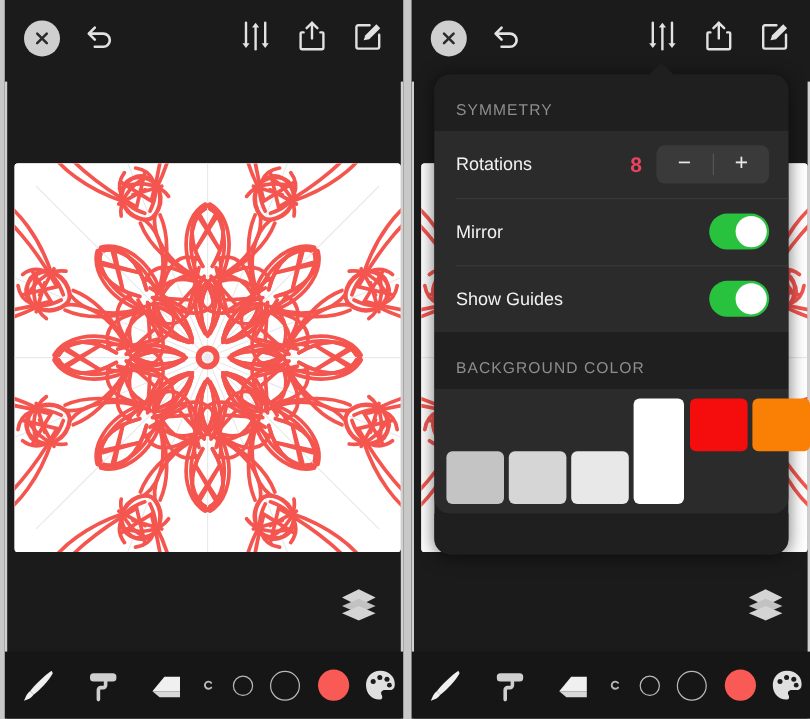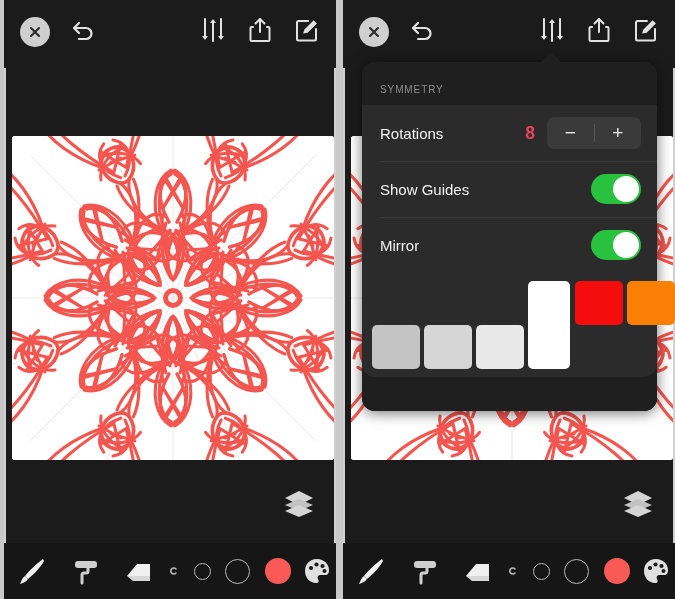--- a/index.html
+++ b/index.html
@@ -29,21 +29,21 @@
   
   .bottombar{position:absolute;left:0;bottom:0;width:100%;height:56px;background:#161616;display:flex;align-items:center;z-index:6;}
   .tool{display:flex;align-items:center;justify-content:center;}
   .dot-m{width:15px;height:15px;border:1.5px solid #b9b9b9;border-radius:50%;}
   .dot-l{width:23px;height:23px;border:1.6px solid #b9b9b9;border-radius:50%;}
   .colordot{width:26px;height:26px;border-radius:50%;}
 
   
   .popover{position:absolute;left:19px;top:62px;width:295px;background:#1f1f1f;border-radius:13px;z-index:9;box-shadow:0 2px 14px rgba(0,0,0,.55);}
   .caret{position:absolute;left:197px;top:52px;width:0;height:0;border-left:11px solid transparent;border-right:11px solid transparent;border-bottom:11px solid #1f1f1f;z-index:10;}
-  .sec-head{padding:22px 18px 10px 18px;font-size:10px;letter-spacing:.9px;color:#8e8e8e;background:#1f1f1f;}
+  .sec-head{padding:22px 18px 10px 18px;font-size:13px;letter-spacing:.9px;color:#8e8e8e;background:#1f1f1f;}
   .sec-head.first{border-radius:13px 13px 0 0;}
   .group{background:#2b2b2b;}
   .row{display:flex;align-items:center;height:56px;padding:0 16px 0 18px;position:relative;}
   .row + .row::before{content:"";position:absolute;left:18px;right:0;top:0;height:1px;background:#3a3a3a;}
   .row-label{color:#f2f2f2;font-size:15px;flex:1;}
   .rot-val{color:#e8445f;font-size:17.5px;font-weight:bold;margin-right:12px;}
   .stepper{display:flex;align-items:center;width:94px;height:32px;background:#3a3a3a;border-radius:7px;overflow:hidden;}
   .stepper > div{flex:1;display:flex;align-items:center;justify-content:center;color:#e8e8e8;font-size:19px;height:100%;}
   .stepper .sep{flex:0 0 1px;background:#555;height:18px;}
   .toggle{width:50px;height:30px;border-radius:15px;background:#29c23f;position:relative;}
@@ -311,33 +311,34 @@
         <div class="row">
           <span class="row-label">Rotations</span>
           <span class="rot-val">8</span>
           <div class="stepper">
             <div>−</div>
             <div class="sep"></div>
             <div>+</div>
           </div>
         </div>
         <div class="row">
+          <span class="row-label">Mirror</span>
+          <div class="toggle">
+              <span class="knob"></span>
+            </div>
+        </div>
+        <div class="row">
           <span class="row-label">Show Guides</span>
           <div class="toggle">
               <span class="knob"></span>
             </div>
         </div>
-        <div class="row">
-          <span class="row-label">Mirror</span>
-          <div class="toggle">
-              <span class="knob"></span>
-            </div>
-        </div>
-      </div>
-
+      </div>
+
+      <div class="sec-head">BACKGROUND COLOR</div>
 
       <div class="swatch-area">
         <div class="sw" style="left:10px;top:52px;width:48px;height:44px;background:#c4c4c4"></div>
         <div class="sw" style="left:62px;top:52px;width:48px;height:44px;background:#d6d6d6"></div>
         <div class="sw" style="left:114px;top:52px;width:48px;height:44px;background:#e8e8e8"></div>
         <div class="sw" style="left:166px;top:8px;width:42px;height:88px;background:#ffffff"></div>
         <div class="sw" style="left:213px;top:8px;width:48px;height:44px;background:#f50c0c"></div>
         <div class="sw" style="left:265px;top:8px;width:48px;height:44px;background:#fa8005"></div>
 
       </div>

